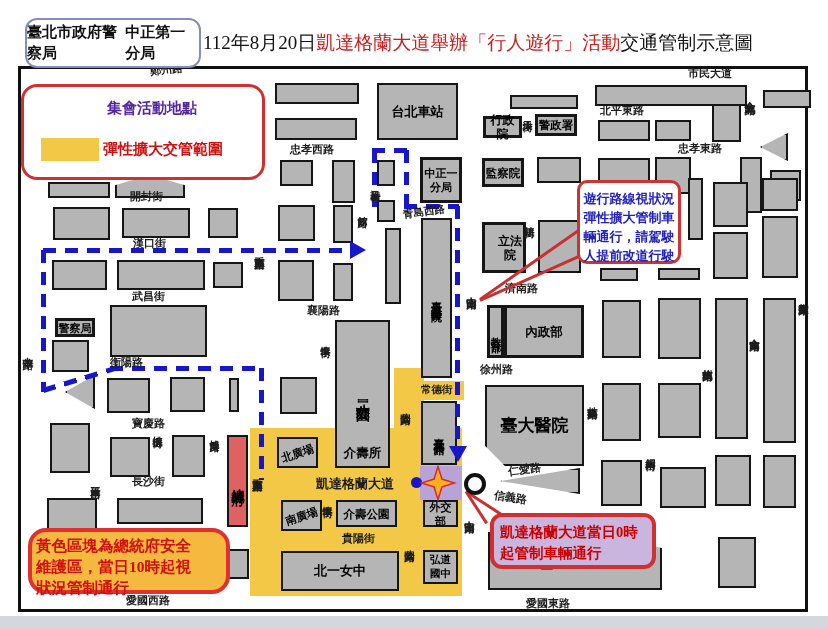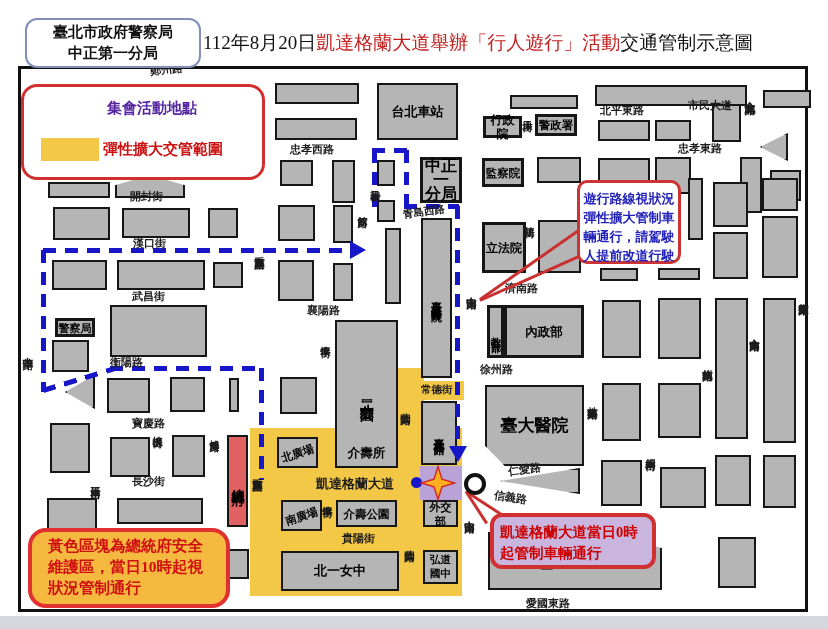--- a/index.html
+++ b/index.html
@@ -2,21 +2,21 @@
 <html><head>
 <meta charset="utf-8">
 <style>
   html,body{margin:0;padding:0;}
   body{font-family:"Liberation Serif","DejaVu Serif",serif;background:#e9e9ee;}
   #page{position:relative;width:828px;height:629px;background:#ffffff;overflow:hidden;}
   #page-edge{position:absolute;left:0;top:616px;width:828px;height:13px;background:#d6d6de;}
 
   
   #agency-box{position:absolute;left:25px;top:18px;width:172px;height:46px;border:2.5px solid #8090b8;
-    border-radius:12px;display:flex;flex-direction:column;justify-content:center;align-items:center;
+    border-radius:12px;display:flex;flex-direction:row;justify-content:center;align-items:center;
     font-weight:700;font-size:15px;line-height:21px;color:#111;background:#fff;z-index:9;}
   #main-title{position:absolute;left:203px;top:30px;width:612px;font-weight:400;font-size:19px;
     white-space:nowrap;color:#111;z-index:9;}
   #main-title .red{color:#c42020;}
 
   
   #map-frame{position:absolute;left:18px;top:66px;width:790px;height:546px;border:3px solid #111;
     background:#fff;box-sizing:border-box;}
 
   
@@ -46,22 +46,22 @@
   #legend-box{position:absolute;left:21px;top:84px;width:238px;height:90px;background:#fff;
     border:3.5px solid #d03030;border-radius:16px;z-index:7;}
   #legend-star-label{position:absolute;left:107px;top:99px;z-index:8;font-size:15px;font-weight:700;color:#5526a0;}
   #legend-swatch{position:absolute;left:41px;top:138px;width:58px;height:23px;background:#f3c846;z-index:8;}
   #legend-zone-label{position:absolute;left:103px;top:140px;z-index:8;font-size:15px;font-weight:700;color:#cc1111;}
 
   
   .callout{position:absolute;z-index:6;box-sizing:border-box;text-align:center;font-weight:700;}
   #callout-route{left:577px;top:180px;width:104px;height:84px;background:#fff;border:3px solid #cc3333;
     border-radius:10px;color:#2222bb;font-size:13px;line-height:19px;padding:6px 2px;}
-  #callout-yellow{left:28px;top:528px;width:202px;height:80px;background:#f6b93f;border:4px solid #e03030;
-    border-radius:18px;color:#d01010;font-size:15.5px;line-height:21px;padding:3px 16px;text-align:left;}
+  #callout-yellow{left:28px;top:528px;width:202px;height:66px;background:#f6b93f;border:4px solid #e03030;
+    border-radius:18px;color:#d01010;font-size:15.5px;line-height:21px;padding:3px 4px;text-align:left;}
   #callout-kdg{left:490px;top:513px;width:166px;height:56px;background:#c9b5de;border:4px solid #d03030;
     border-radius:12px;color:#cc0000;font-size:14.5px;line-height:21px;padding:5px 6px;text-align:left;}
 </style>
 </head>
 <body>
 
 <div id="page">
 
   <div id="agency-box">
     <div>臺北市政府警察局</div>
@@ -143,44 +143,44 @@
       <div class="blk" style="left: 715px; top: 455px; width: 36px; height: 51px;"></div>
       <div class="blk" style="left: 763px; top: 455px; width: 33px; height: 53px;"></div>
       <div class="blk" style="left: 718px; top: 537px; width: 38px; height: 51px;"></div>
       <div class="blk" style="left: 488px; top: 532px; width: 174px; height: 58px; clip-path: polygon(0px 0px, 70% 0px, 100% 28%, 100% 100%, 0px 100%);">
         <span style="white-space: pre-line; position: absolute; left: 30%; top: 42%;">堂</span>
       </div>
       <div class="blk" style="left: 377px; top: 83px; width: 81px; height: 57px;">
         <span style="font-size: 13px; white-space: pre-line;">台北車站</span>
       </div>
       <div class="blk gov" style="left: 420px; top: 157px; width: 42px; height: 46px;">
-        <span style="font-size: 16px; white-space: pre-line;">中正一<br>分局</span>
+        <span style="font-size: 11px; white-space: pre-line;">中正一<br>分局</span>
       </div>
       <div class="blk gov" style="left: 483px; top: 116px; width: 39px; height: 22px;">
         <span style="font-size: 12px; white-space: pre-line;">行政院</span>
       </div>
       <div class="blk gov" style="left: 535px; top: 114px; width: 42px; height: 22px;">
         <span style="font-size: 11.5px; white-space: pre-line;">警政署</span>
       </div>
       <div class="blk gov" style="left: 482px; top: 158px; width: 42px; height: 29px; text-align: center;">
         <span style="font-size: 11.5px; white-space: pre-line;">監察院</span>
       </div>
       <div class="blk gov" style="left: 482px; top: 222px; width: 44px; height: 51px;">
-        <span style="font-size: 12px; white-space: pre-line;">立法院</span>
+        <span style="font-size: 12px; white-space: pre-line; margin-left: 12px;">立法院</span>
       </div>
       <div class="blk gov" style="left: 487px; top: 305px; width: 17px; height: 53px;">
         <span class="vlab" style="font-size: 10.5px; white-space: pre-line;">教育部</span>
       </div>
       <div class="blk gov" style="left: 504px; top: 305px; width: 80px; height: 53px;">
         <span style="font-size: 12.5px; white-space: pre-line;">內政部</span>
       </div>
       <div class="blk gov" style="left: 55px; top: 318px; width: 40px; height: 19px;">
         <span style="font-size: 11px; white-space: pre-line;">警察局</span>
       </div>
-      <div class="blk" style="left: 335px; top: 320px; width: 63px; height: 148px;">
+      <div class="blk" style="left: 335px; top: 320px; width: 55px; height: 148px;">
         <span class="vlab" style="font-size: 14px; white-space: pre-line;">二二八公園</span>
         <span class="sub">介壽所</span>
       </div>
       <div class="blk" style="left: 421px; top: 218px; width: 31px; height: 160px;">
         <span class="vlab" style="font-size: 11px; white-space: pre-line;">臺大兒童醫院</span>
       </div>
       <div class="blk" style="left: 421px; top: 401px; width: 36px; height: 64px;">
         <span class="vlab" style="font-size: 11px; white-space: pre-line;">臺北賓館</span>
       </div>
       <div class="blk" style="left: 277px; top: 437px; width: 41px; height: 31px;">
@@ -201,21 +201,21 @@
       <div class="blk" style="left: 423px; top: 550px; width: 35px; height: 34px;">
         <span style="font-size: 10.5px; white-space: pre-line;">弘道<br>國中</span>
       </div>
       <div class="blk" style="left: 485px; top: 385px; width: 99px; height: 81px; clip-path: polygon(0px 0px, 100% 0px, 100% 100%, 20% 100%, 0px 75%);">
         <span style="font-size: 17px; white-space: pre-line;">臺大醫院</span>
       </div>
       <div class="blk pres" style="left: 227px; top: 435px; width: 21px; height: 92px;">
         <span class="vlab" style="font-size: 13px; white-space: pre-line;">總統府</span>
       </div>
       <div class="st" style="left: 150px; top: 62px; transform: rotate(-6deg);">鄭州路</div>
-      <div class="st" style="left: 688px; top: 66px; margin-top: 32px;">市民大道</div>
+      <div class="st" style="left: 688px; top: 66px;">市民大道</div>
       <div class="st" style="left: 290px; top: 142px;">忠孝西路</div>
       <div class="st" style="left: 600px; top: 103px;">北平東路</div>
       <div class="st" style="left: 678px; top: 141px;">忠孝東路</div>
       <div class="st v" style="left: 742px; top: 92px;">金山北路</div>
       <div class="st v" style="left: 520px; top: 112px; font-size: 10px;">天津街</div>
       <div class="st v" style="left: 368px; top: 182px; font-size: 10px;">許昌街</div>
       <div class="st" style="left: 130px; top: 189px;">開封街</div>
       <div class="st" style="left: 133px; top: 236px;">漢口街</div>
       <div class="st" style="left: 403px; top: 205px; font-size: 10.5px; transform: rotate(-8deg);">青島西路</div>
       <div class="st" style="left: 588px; top: 196px;">青島東路</div>

